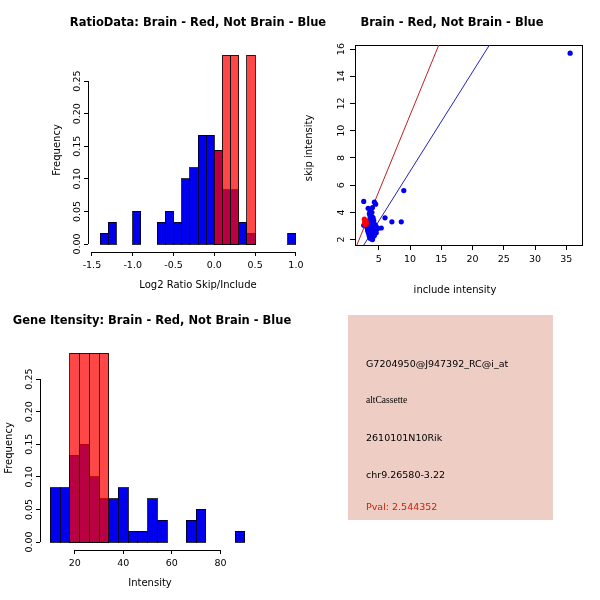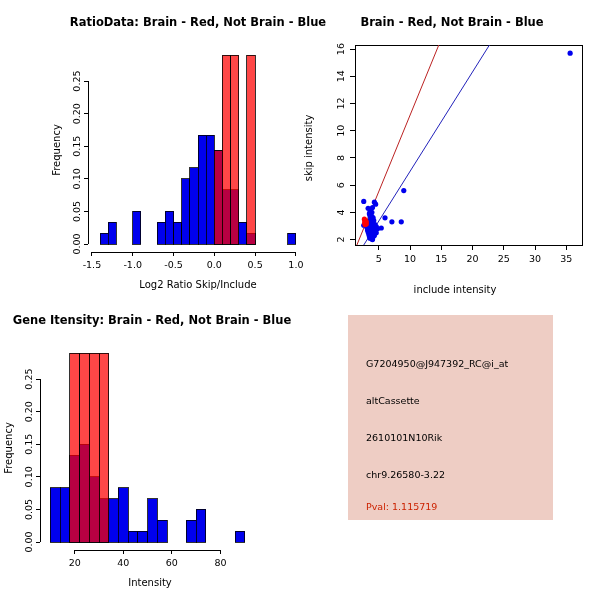--- a/index.html
+++ b/index.html
@@ -71,21 +71,21 @@
   }
   .info-line {
     position: absolute;
     left: 18px;
     font-family: "DejaVu Sans", sans-serif;
     font-size: 9.5px;
     color: #000000;
     white-space: nowrap;
   }
   #info-line-0 { top: 43px; }
-  #info-line-1 { top: 80px; }
+  #info-line-1 { top: 80px; font-family: Liberation Serif, serif; }
   #info-line-2 { top: 117px; }
   #info-line-3 { top: 154px; }
   #info-line-4 { top: 186px; color: #cc2200; }
 </style>
 </head>
 <body>
 
 <div id="root">
 
   <div class="panel" id="panel-ratio-hist">
@@ -319,17 +319,17 @@
       <text class="axis-label" x="12" y="150" text-anchor="middle" transform="rotate(-90 12 150)">Frequency</text>
     </svg>
   </div>
 
   <div class="panel" id="panel-info">
     <div id="info-box" style="background: rgb(238, 205, 196);">
       <div class="info-line" id="info-line-0">G7204950@J947392_RC@i_at</div>
       <div class="info-line" id="info-line-1">altCassette</div>
       <div class="info-line" id="info-line-2">2610101N10Rik</div>
       <div class="info-line" id="info-line-3">chr9.26580-3.22</div>
-      <div class="info-line" id="info-line-4" style="color: rgb(204, 34, 0);">Pval: 1.115719</div>
+      <div class="info-line" id="info-line-4" style="color: rgb(204, 34, 0);">Pval: 2.544352</div>
     </div>
   </div>
 
 </div>
 
 </body></html>

